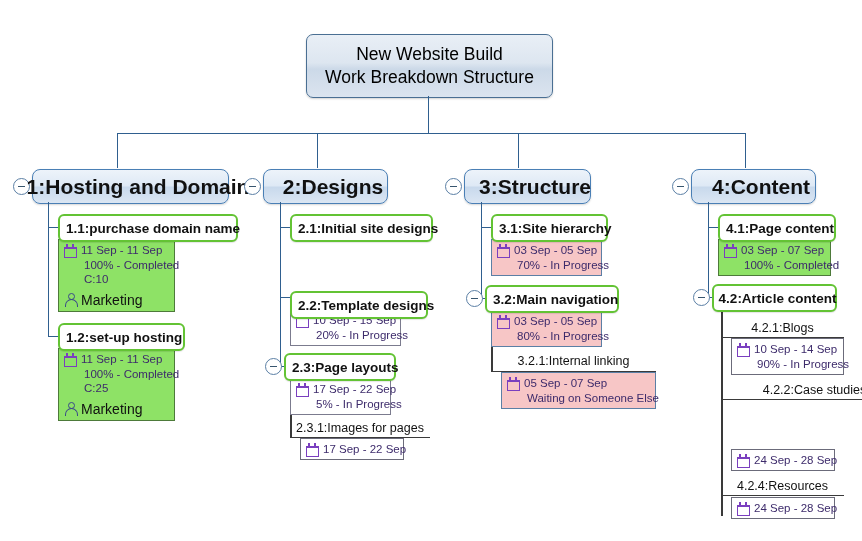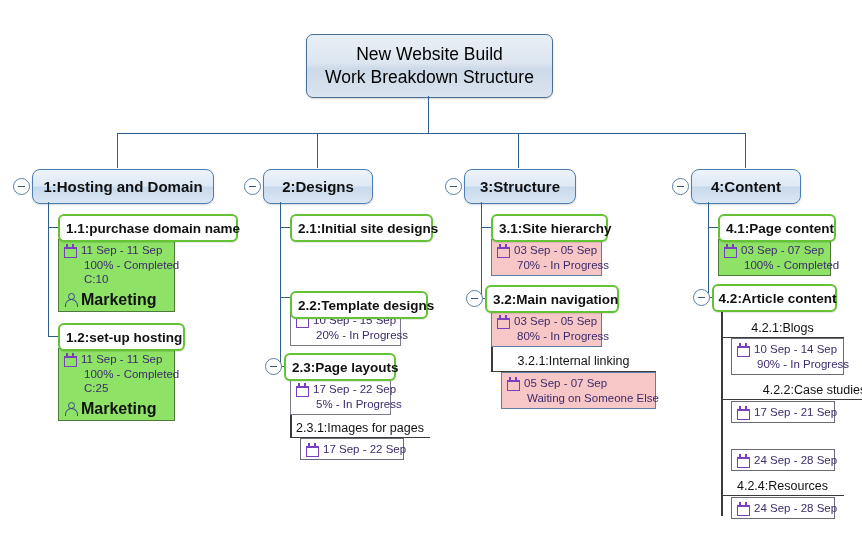--- a/index.html
+++ b/index.html
@@ -32,21 +32,21 @@
   .root-line{font-size:17.5px;line-height:23px;color:#000;white-space:nowrap;}
 
   
   .phase{
     position:absolute;
     border:1px solid #4a7fb5;
     border-radius:8px;
     background:linear-gradient(to bottom,#edf3fa 0%,#dee9f5 48%,#c8d9ec 52%,#dbe6f3 100%);
     box-shadow:0 1px 2px rgba(0,0,0,.16);
     display:flex;align-items:center;justify-content:center;
-    font-size:15px;font-weight:bold;color:#111;white-space:nowrap;
+    font-size:21px;font-weight:bold;color:#111;white-space:nowrap;padding-left:15px;
   }
 
   
   .toggle{
     position:absolute;
     width:15px;height:15px;border-radius:50%;
     border:1px solid #5b7fa5;background:#ffffff;
     display:flex;align-items:center;justify-content:center;
   }
   .toggle i{display:block;width:7px;height:1.4px;background:#38566f;}
@@ -73,21 +73,21 @@
     z-index:2;
   }
   .card.green{background:#8ee266;border-color:#4d7a3a;}
   .card.pink{background:#f7c6c6;border-color:#5b7fa5;}
   .card.white{background:#ffffff;border-color:#7b7b8e;}
   .card.plain{border-color:#6b6b7a;}
 
   .crow{display:flex;align-items:flex-start;}
   .ctext{font-size:11.5px;line-height:14.5px;color:#3d2b6b;white-space:nowrap;}
   .cindent{padding-left:20px;}
-  .cowner{font-size:16px;font-weight:bold;color:#111;line-height:14px;white-space:nowrap;}
+  .cowner{font-size:14px;font-weight:normal;color:#111;line-height:14px;white-space:nowrap;}
 
   
   .cal{width:13px;height:13px;margin-right:4px;margin-top:1px;position:relative;flex:0 0 auto;}
   .cal .body{position:absolute;left:0;top:3px;width:11px;height:9px;border:1.3px solid #7a3fbf;background:transparent;}
   .cal .bar{position:absolute;left:0;top:3px;width:13px;height:1.6px;background:#7a3fbf;}
   .cal .t1{position:absolute;left:2px;top:0;width:1.5px;height:4px;background:#7a3fbf;}
   .cal .t2{position:absolute;left:8px;top:0;width:1.5px;height:4px;background:#7a3fbf;}
 
   
   .person{width:13px;height:13px;margin-right:4px;position:relative;flex:0 0 auto;}
@@ -361,31 +361,20 @@
           <span class="body"></span>
         </span>
       <span class="ctext">10 Sep - 14 Sep</span>
     </div>
     <div class="ctext cindent">90% - In Progress</div>
   </div>
 
   <div class="sublabel" style="left:721px;top:372px;width:123px;height:19px;padding-left:32px;">
     <span>4.2.2:Case studies</span>
   </div>
-  <div class="card plain" style="left:731px;top:393px;width:104px;height:22px;">
-    <div class="crow">
-      <span class="cal">
-          <span class="bar"></span>
-          <span class="t1"></span>
-          <span class="t2"></span>
-          <span class="body"></span>
-        </span>
-      <span class="ctext">17 Sep - 21 Sep</span>
-    </div>
-  </div>
 
   <div class="card plain" style="left:731px;top:441px;width:104px;height:22px;">
     <div class="crow">
       <span class="cal">
           <span class="bar"></span>
           <span class="t1"></span>
           <span class="t2"></span>
           <span class="body"></span>
         </span>
       <span class="ctext">24 Sep - 28 Sep</span>

